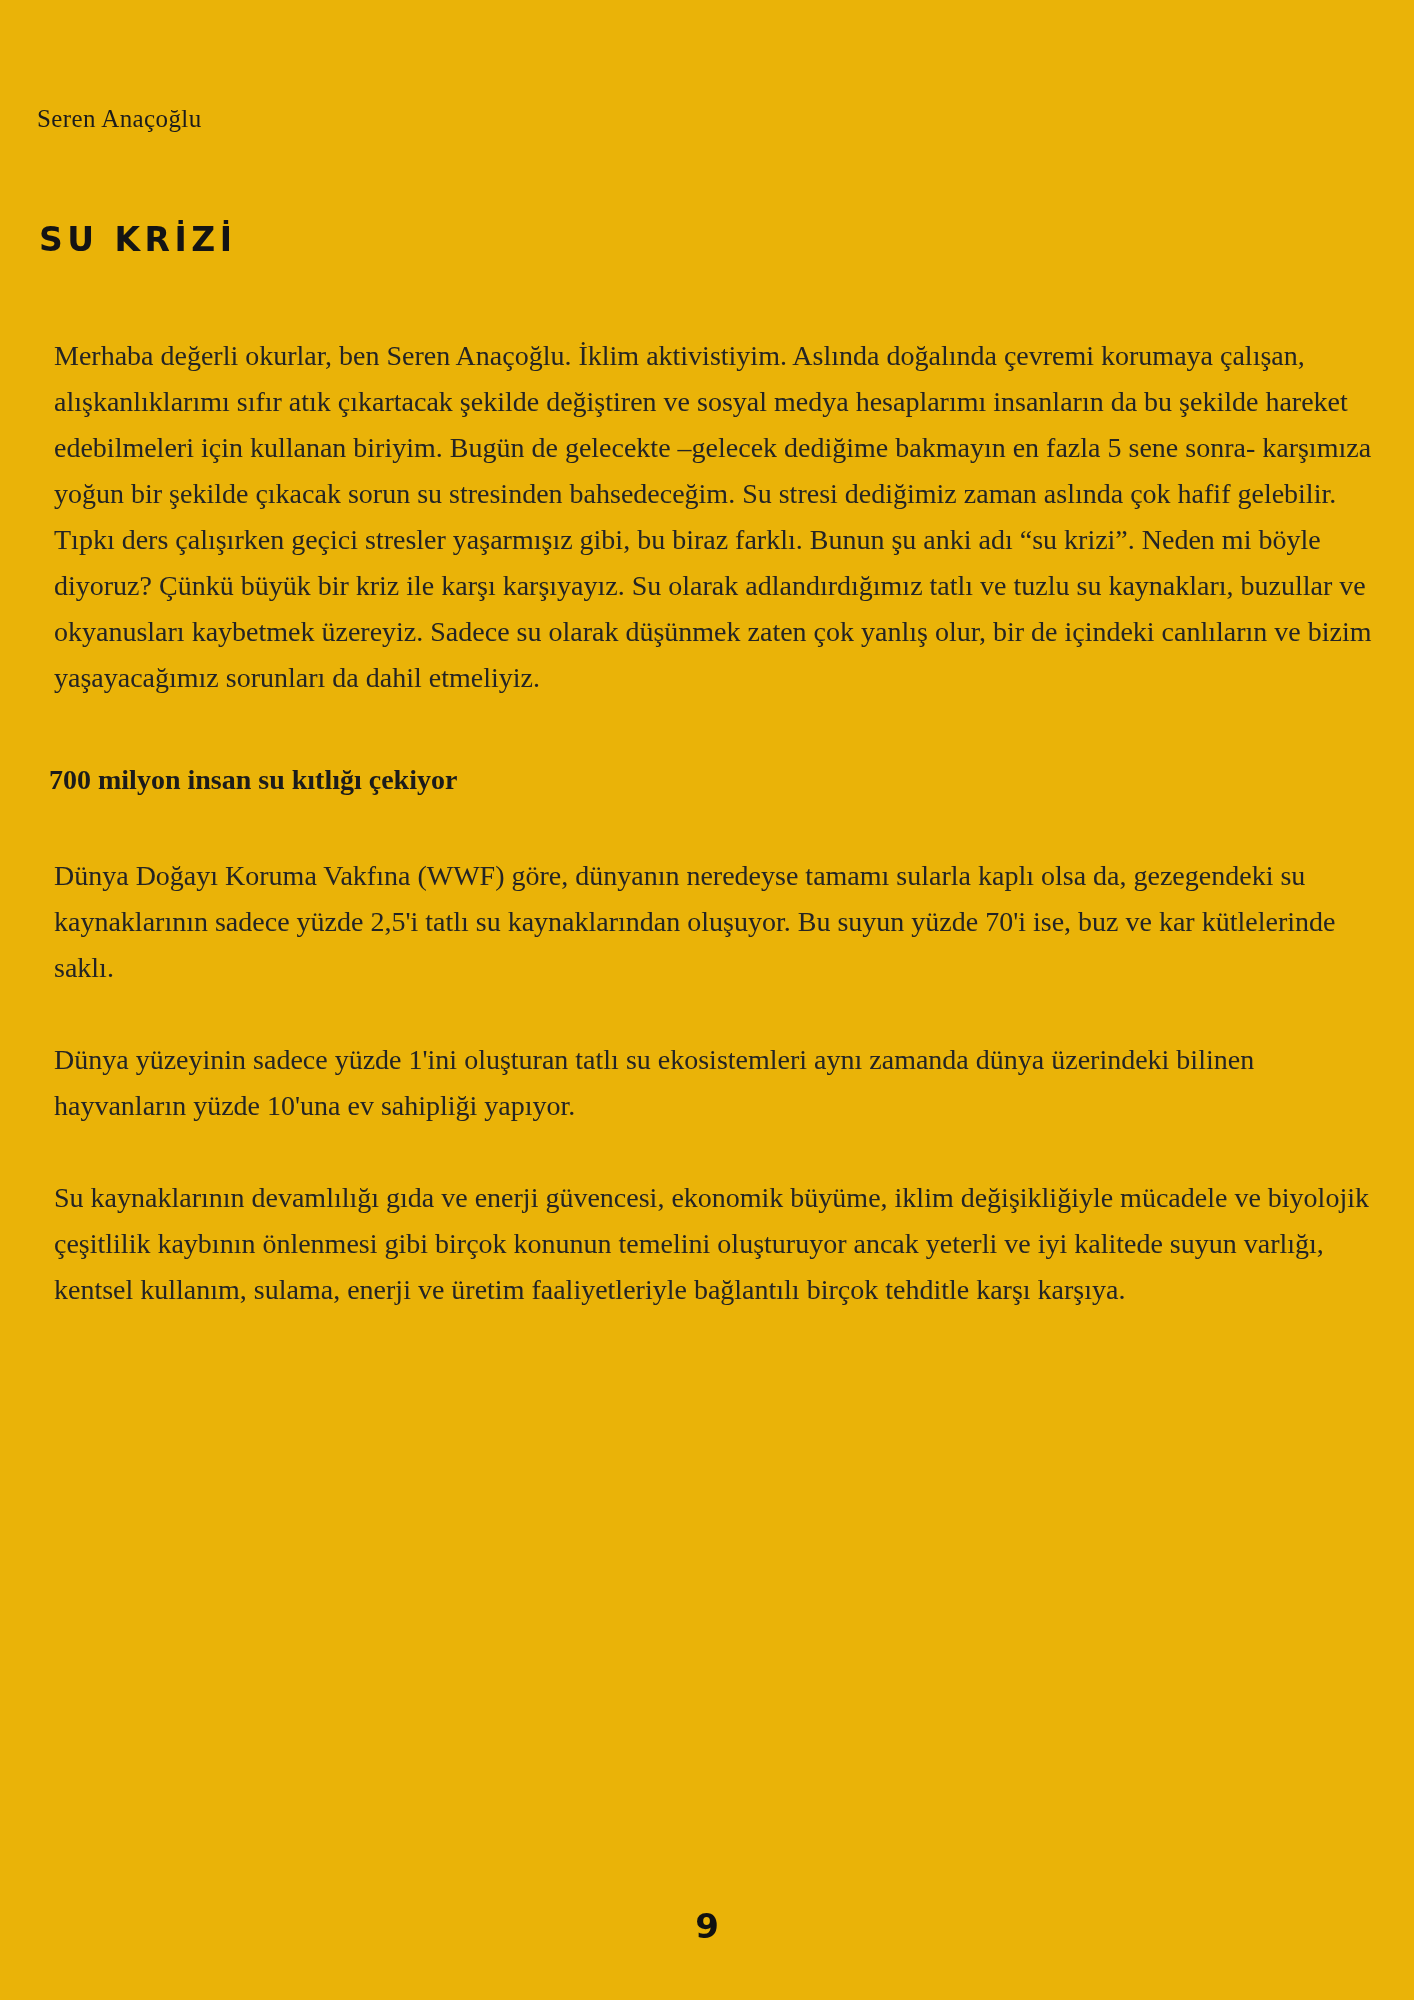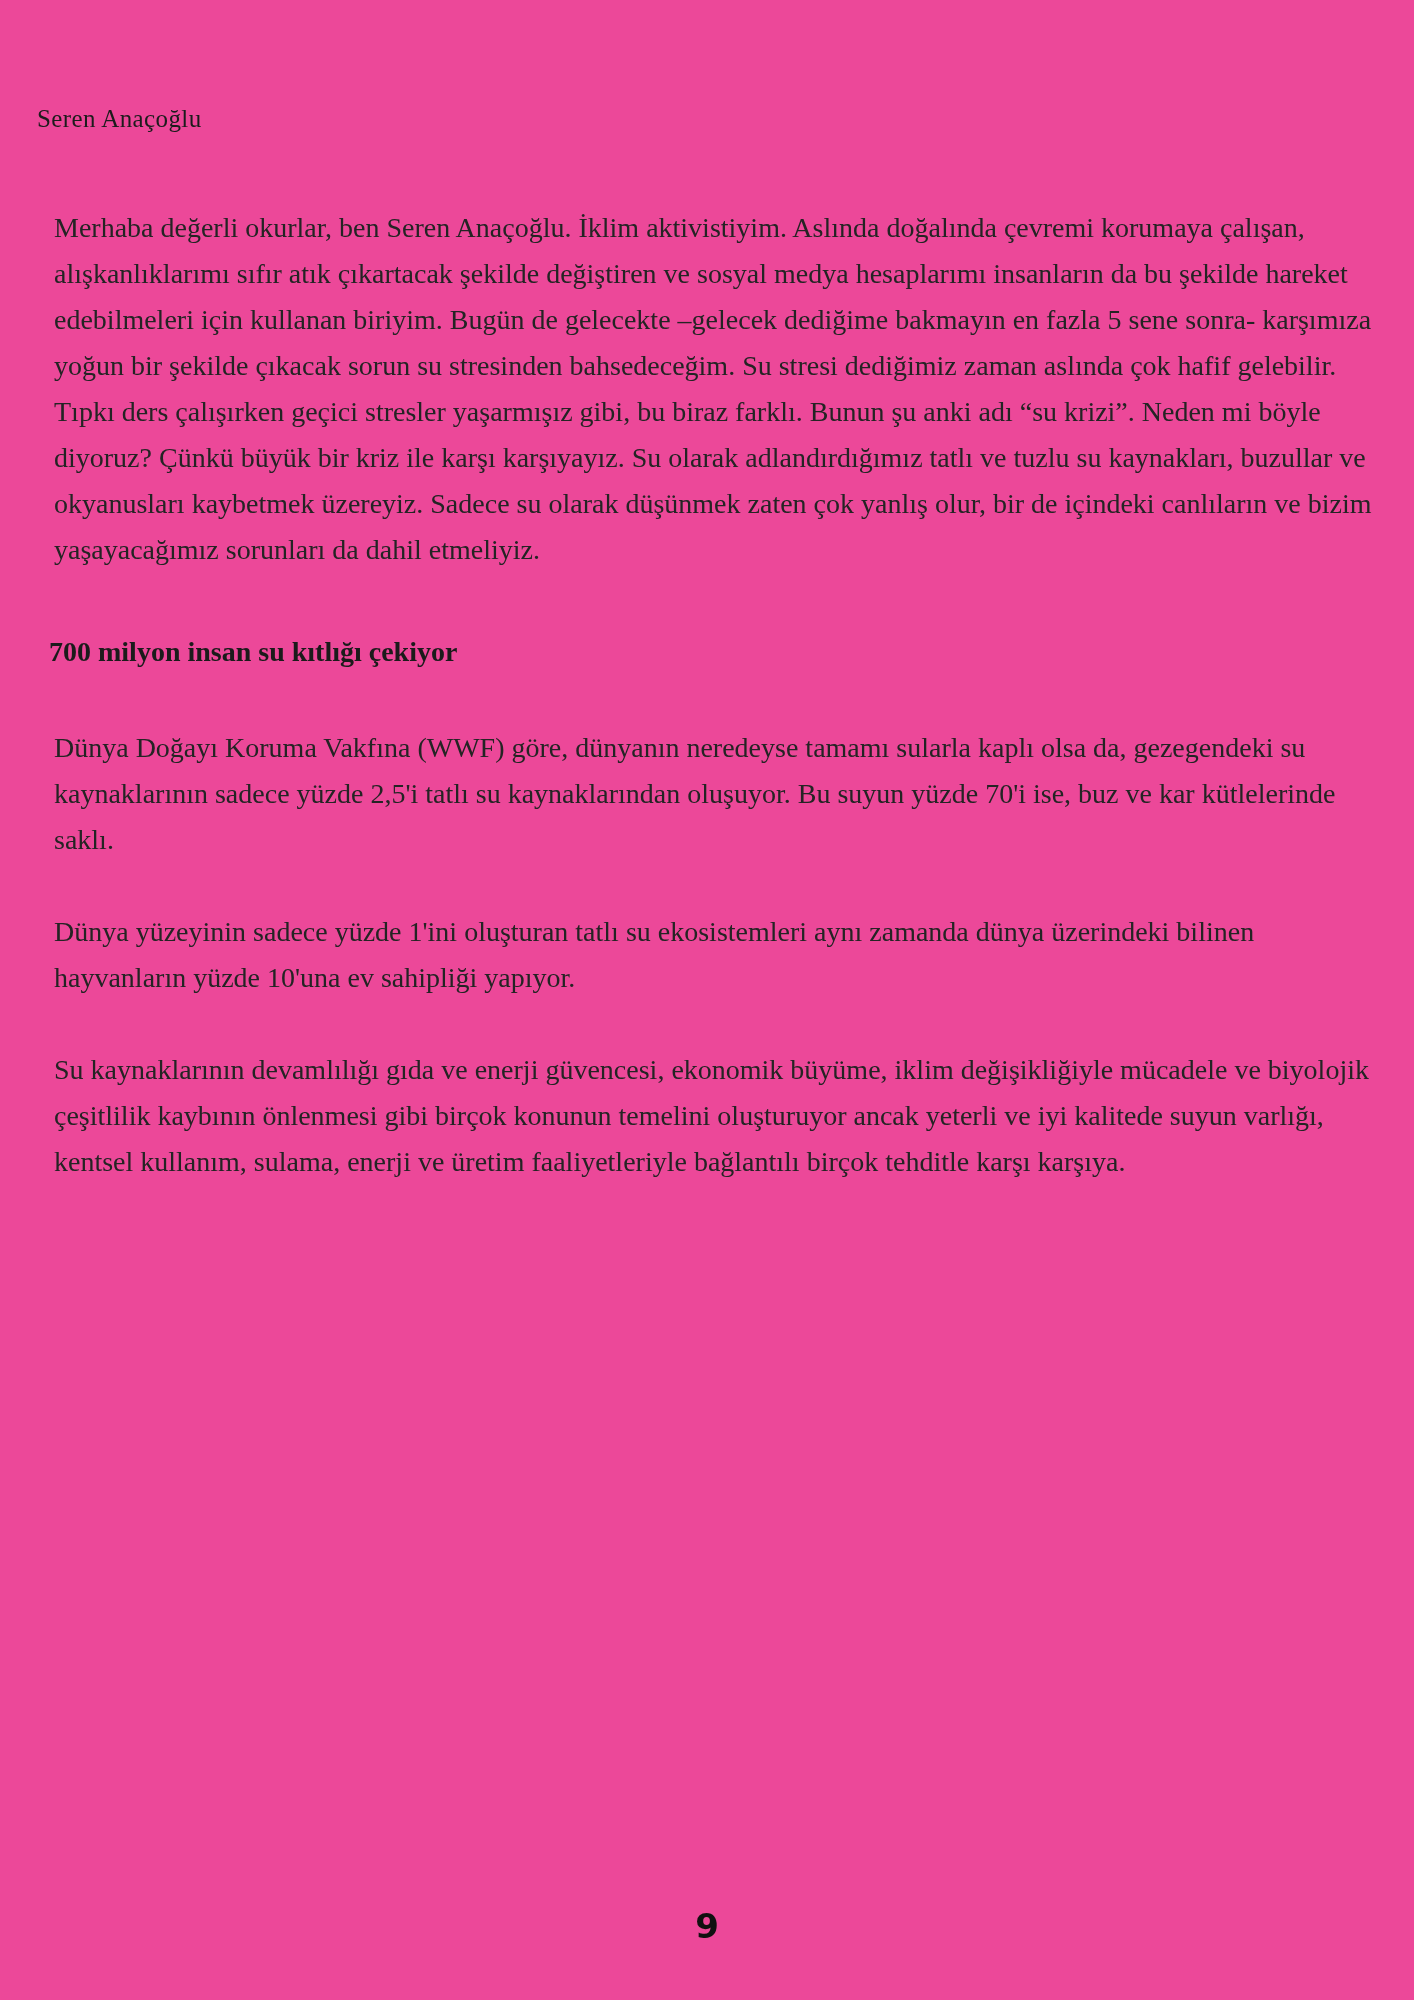--- a/index.html
+++ b/index.html
@@ -6,21 +6,21 @@
   html, body {
     margin: 0;
     padding: 0;
     background: #9aa0a4;
   }
   .page {
     position: relative;
     width: 1414px;
     height: 2000px;
     margin: 0 auto;
-    background: #ec4899;
+    background: #eab308;
     overflow: hidden;
     box-sizing: border-box;
     font-family: "Liberation Serif", "DejaVu Serif", serif;
     color: #242424;
   }
   .content {
     box-sizing: border-box;
     padding: 104px 42px 0 37px;
   }
   .byline {
@@ -75,20 +75,21 @@
   }
 </style>
 </head>
 <body>
 
 <div class="page">
   <div class="content">
 
     <p class="byline">Seren Anaçoğlu</p>
 
+    <h1 class="page-title">SU KRİZİ</h1>
 
     <p class="body-paragraph first">Merhaba değerli okurlar, ben Seren Anaçoğlu. İklim aktivistiyim. Aslında doğalında çevremi korumaya çalışan, alışkanlıklarımı sıfır atık çıkartacak şekilde değiştiren ve sosyal medya hesaplarımı insanların da bu şekilde hareket edebilmeleri için kullanan biriyim. Bugün de gelecekte –gelecek dediğime bakmayın en fazla 5 sene sonra- karşımıza yoğun bir şekilde çıkacak sorun su stresinden bahsedeceğim. Su stresi dediğimiz zaman aslında çok hafif gelebilir. Tıpkı ders çalışırken geçici stresler yaşarmışız gibi, bu biraz farklı. Bunun şu anki adı “su krizi”. Neden mi böyle diyoruz? Çünkü büyük bir kriz ile karşı karşıyayız. Su olarak adlandırdığımız tatlı ve tuzlu su kaynakları, buzullar ve okyanusları kaybetmek üzereyiz. Sadece su olarak düşünmek zaten çok yanlış olur, bir de içindeki canlıların ve bizim yaşayacağımız sorunları da dahil etmeliyiz.</p>
 
     <h2 class="subheading">700 milyon insan su kıtlığı çekiyor</h2>
 
     <p class="body-paragraph">Dünya Doğayı Koruma Vakfına (WWF) göre, dünyanın neredeyse tamamı sularla kaplı olsa da, gezegendeki su kaynaklarının sadece yüzde 2,5'i tatlı su kaynaklarından oluşuyor. Bu suyun yüzde 70'i ise, buz ve kar kütlelerinde saklı.</p>
 
     <p class="body-paragraph">Dünya yüzeyinin sadece yüzde 1'ini oluşturan tatlı su ekosistemleri aynı zamanda dünya üzerindeki bilinen hayvanların yüzde 10'una ev sahipliği yapıyor.</p>
 
     <p class="body-paragraph">Su kaynaklarının devamlılığı gıda ve enerji güvencesi, ekonomik büyüme, iklim değişikliğiyle mücadele ve biyolojik çeşitlilik kaybının önlenmesi gibi birçok konunun temelini oluşturuyor ancak yeterli ve iyi kalitede suyun varlığı, kentsel kullanım, sulama, enerji ve üretim faaliyetleriyle bağlantılı birçok tehditle karşı karşıya.</p>

